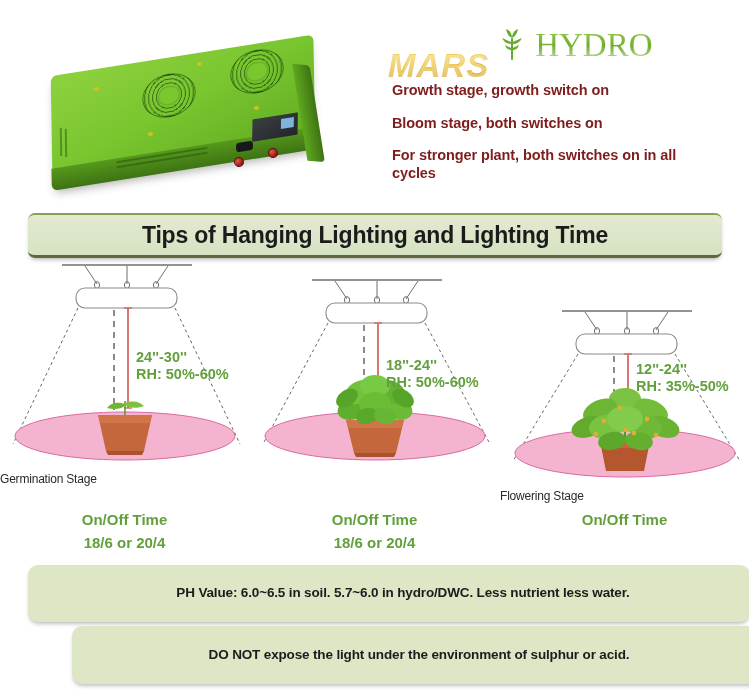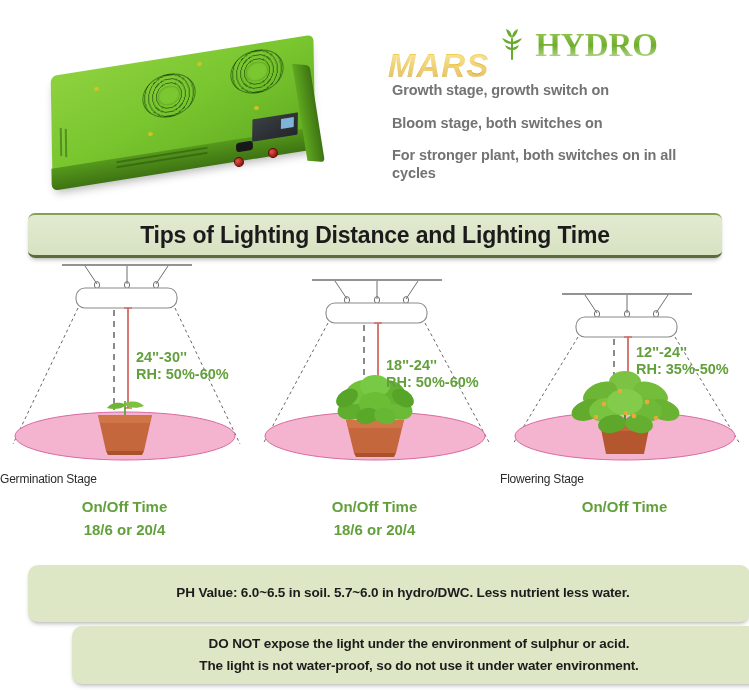--- a/index.html
+++ b/index.html
@@ -141,39 +141,39 @@
     background: linear-gradient(180deg, #f7e07a 0%, #e8b820 45%, #c98c06 100%);
     -webkit-background-clip: text;
     background-clip: text;
     color: transparent;
     text-shadow: 0 1px 0 rgba(255,255,255,0.4);
     margin-top: 42px;
   }
   #logo-leaf { width: 26px; height: 32px; display:block; }
   #logo-hydro {
     font-family: "Liberation Serif", serif;
-    font-weight: bold;
+    font-weight: normal;
     font-size: 33px;
     letter-spacing: 0px;
     background: linear-gradient(180deg, #9fcf5c 0%, #6fae2c 50%, #d8e9bd 100%);
     -webkit-background-clip: text;
     background-clip: text;
     color: transparent;
   }
 
   
   #bullets {
     position: absolute;
     left: 392px; top: 82px;
     width: 330px;
   }
   .bullet-line {
     font-size: 14.5px;
     font-weight: bold;
-    color: #737373;
+    color: #7f1d1d;
     line-height: 1.22;
     margin-bottom: 15px;
     letter-spacing: -0.1px;
   }
   .bullet-line:last-child { margin-bottom: 0; }
 
   
   #banner {
     position: absolute;
     left: 28px; top: 213px;
@@ -201,36 +201,36 @@
     width: 749px; height: 230px;
   }
   .panel {
     position: absolute;
     top: 0;
     width: 249px;
     height: 230px;
   }
   .panel-1 { left: 0px; }
   .panel-2 { left: 250px; }
-  .panel-3 { left: 500px; }
+  .panel-3 { left: 500px; margin-top: 17px; }
   .panel svg { display: block; }
   .stage-caption {
     position: absolute;
     left: 0; bottom: 2px;
     width: 100%;
     text-align: left;
     font-size: 12px;
     color: #2a2a2a;
     letter-spacing: -0.2px;
   }
 
   
   #onoff-row {
     position: absolute;
-    left: 0; top: 495px;
+    left: 0; top: 508px;
     width: 749px; height: 60px;
   }
   .onoff-cell {
     position: absolute;
     top: 0;
     width: 249px;
     text-align: center;
     color: #62a03c;
     font-weight: bold;
     font-size: 15px;
@@ -306,21 +306,21 @@
   </div>
 
   <div id="bullets">
     <div class="bullet-line">Growth stage, growth switch on</div>
     <div class="bullet-line">Bloom stage, both switches on</div>
     <div class="bullet-line">For stronger plant, both switches on in all cycles</div>
   </div>
 </div>
 
 <div id="banner">
-  <span id="banner-title">Tips of Lighting Distance and Lighting Time</span>
+  <span id="banner-title">Tips of Hanging Lighting and Lighting Time</span>
 </div>
 
 <div id="diagrams">
 
   <div class="panel panel-1">
     <svg width="249" height="215" viewBox="0 0 249 215">
 
       <line x1="62" y1="7" x2="192" y2="7" stroke="#6f6f6f" stroke-width="1.4"></line>
 
       <g stroke="#6f6f6f" stroke-width="1" fill="none">
@@ -470,14 +470,13 @@
     <div>On/Off Time</div>
   </div>
 </div>
 
 <div class="note-box" id="note-box-1">
   <div class="note-line">PH Value: 6.0~6.5 in soil. 5.7~6.0 in hydro/DWC. Less nutrient less water.</div>
 </div>
 
 <div class="note-box" id="note-box-2">
   <div class="note-line">DO NOT expose the light under the environment of sulphur or acid.</div>
-  <div class="note-line">The light is not water-proof, so do not use it under water environment.</div>
 </div>
 
 </body></html>

